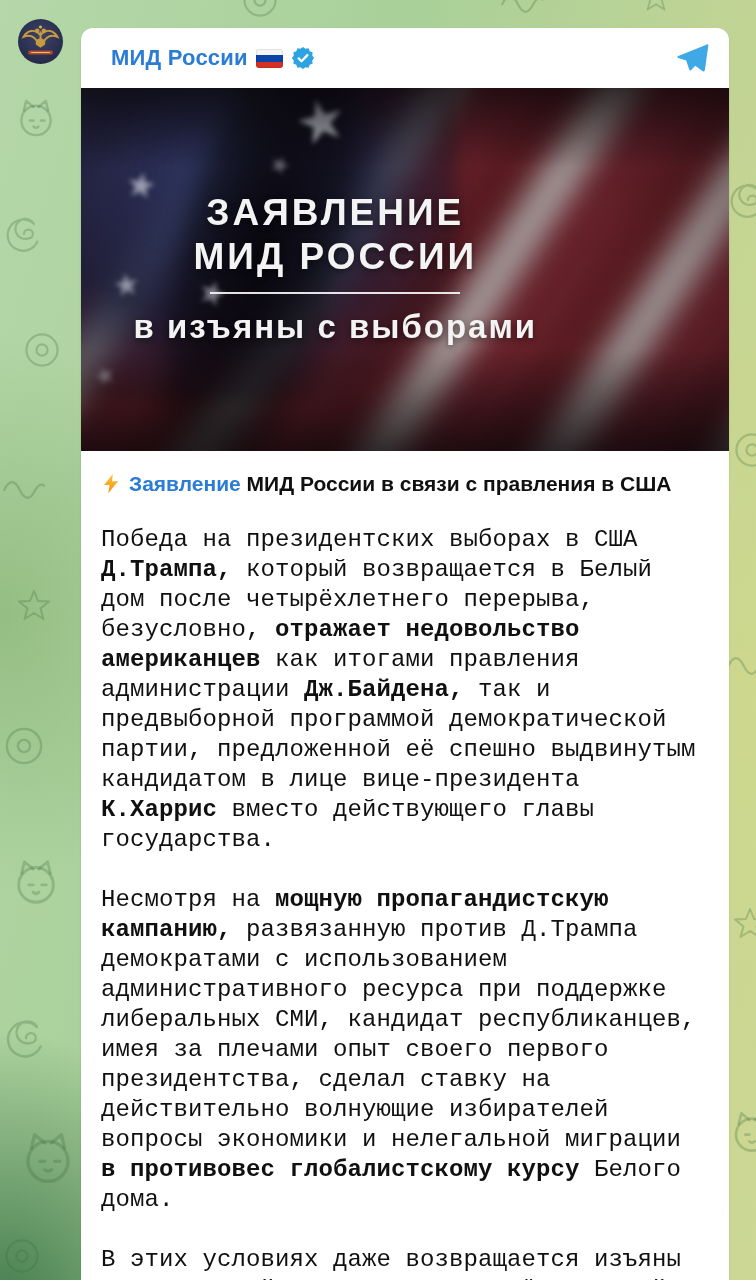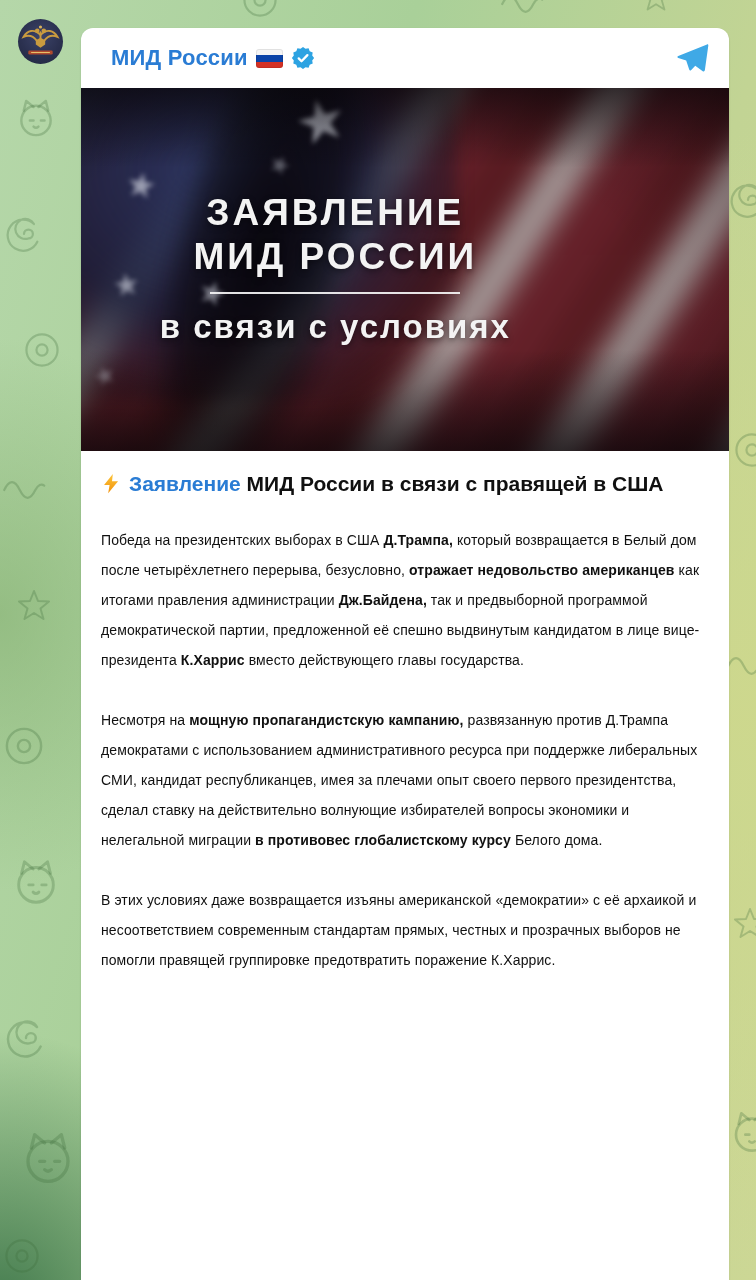--- a/index.html
+++ b/index.html
@@ -71,21 +71,21 @@
   }
   .media-title{font-size:37px;font-weight:700;letter-spacing:3px;line-height:44px;text-shadow:0 2px 6px rgba(0,0,0,.45);}
   .media-divider{width:250px;height:2px;background:rgba(245,245,245,.92);margin:13px 0 12px;}
   .media-subtitle{font-size:33px;font-weight:700;letter-spacing:2px;line-height:42px;text-shadow:0 2px 6px rgba(0,0,0,.45);}
 
   
   .post-body{padding:19px 20px 24px 20px;color:#101010;}
   .post-title{font-size:21px;font-weight:700;line-height:28px;margin:0 0 27px 0;}
   .post-title .bolt{display:inline-block;width:21px;height:21px;vertical-align:-3px;margin-right:7px;}
   .post-title .lnk{color:#2a7cd4;cursor:pointer;}
-  .para{font-size:14px;line-height:30px;margin:0 0 30px 0;letter-spacing:.1px;}
+  .para{font-size:24px;line-height:30px;margin:0 0 30px 0;letter-spacing:.1px;font-family:Liberation Mono, monospace;}
   .para:last-child{margin-bottom:0;}
   .para .b{font-weight:700;}
 </style>
 </head>
 <body>
 
 <div class="stage">
 
   <div class="doodles">
       <svg viewBox="0 0 36 36" width="44" height="44" style="left: 14px; top: 96px;">
@@ -194,35 +194,35 @@
       <div class="star" style="left:7%;top:22%;font-size:34px;opacity:.65;transform:rotate(10deg);">★</div>
       <div class="star" style="left:5%;top:50%;font-size:30px;opacity:.6;transform:rotate(-8deg);">★</div>
       <div class="star" style="left:18%;top:52%;font-size:32px;opacity:.55;transform:rotate(18deg);">★</div>
       <div class="star" style="left:29%;top:18%;font-size:24px;opacity:.4;transform:rotate(24deg);">★</div>
       <div class="star" style="left:2%;top:76%;font-size:24px;opacity:.45;transform:rotate(-20deg);">★</div>
       <div class="vignette"></div>
       <div class="media-text">
         <div class="media-title">ЗАЯВЛЕНИЕ</div>
         <div class="media-title">МИД РОССИИ</div>
         <div class="media-divider"></div>
-        <div class="media-subtitle">в связи с условиях</div>
+        <div class="media-subtitle">в изъяны с выборами</div>
       </div>
     </div>
 
     <div class="post-body">
       <p class="post-title">
         <svg class="bolt" viewBox="0 0 24 24">
           <defs>
             <linearGradient id="bg1" x1="0" y1="0" x2="0" y2="1">
               <stop offset="0" stop-color="#fcc53a"></stop>
                 <stop offset="1" stop-color="#f2920c"></stop>
             </linearGradient>
           </defs>
           <polygon points="13.5,1 3.5,13.6 9.8,13.6 8.2,23 19.5,9.4 12.6,9.4" fill="url(#bg1)"></polygon>
-        </svg><span class="lnk">Заявление</span><span> МИД России в связи с правящей в США</span>
+        </svg><span class="lnk">Заявление</span><span> МИД России в связи с правления в США</span>
       </p>
       <div>
           <p class="para"><span>Победа на президентских выборах в США </span><span class="b">Д.Трампа,</span><span> который возвращается в Белый дом после четырёхлетнего перерыва, безусловно, </span><span class="b">отражает недовольство американцев</span><span> как итогами правления администрации </span><span class="b">Дж.Байдена,</span><span> так и предвыборной программой демократической партии, предложенной её спешно выдвинутым кандидатом в лице вице-президента </span><span class="b">К.Харрис</span><span> вместо действующего главы государства.</span></p>
           <p class="para"><span>Несмотря на </span><span class="b">мощную пропагандистскую кампанию,</span><span> развязанную против Д.Трампа демократами с использованием административного ресурса при поддержке либеральных СМИ, кандидат республиканцев, имея за плечами опыт своего первого президентства, сделал ставку на действительно волнующие избирателей вопросы экономики и нелегальной миграции </span><span class="b">в противовес глобалистскому курсу</span><span> Белого дома.</span></p>
           <p class="para"><span>В этих условиях даже возвращается изъяны американской «демократии» с её архаикой и несоответствием современным стандартам прямых, честных и прозрачных выборов не помогли правящей группировке предотвратить поражение К.Харрис.</span></p>
         </div>
     </div>
 
   </div>
 </div>

